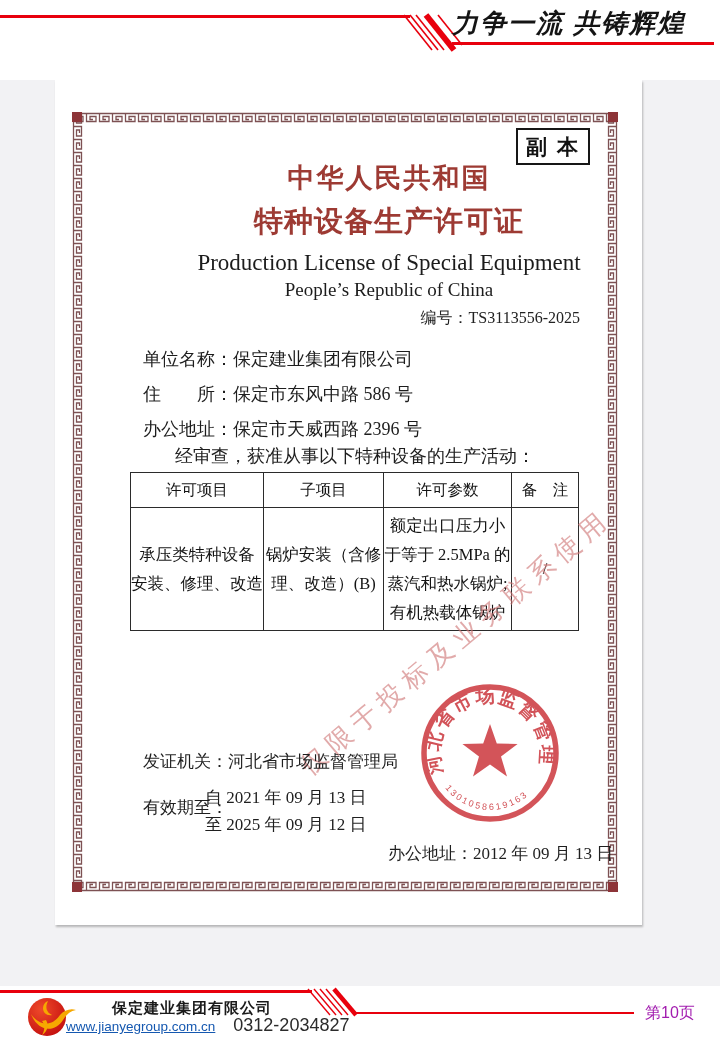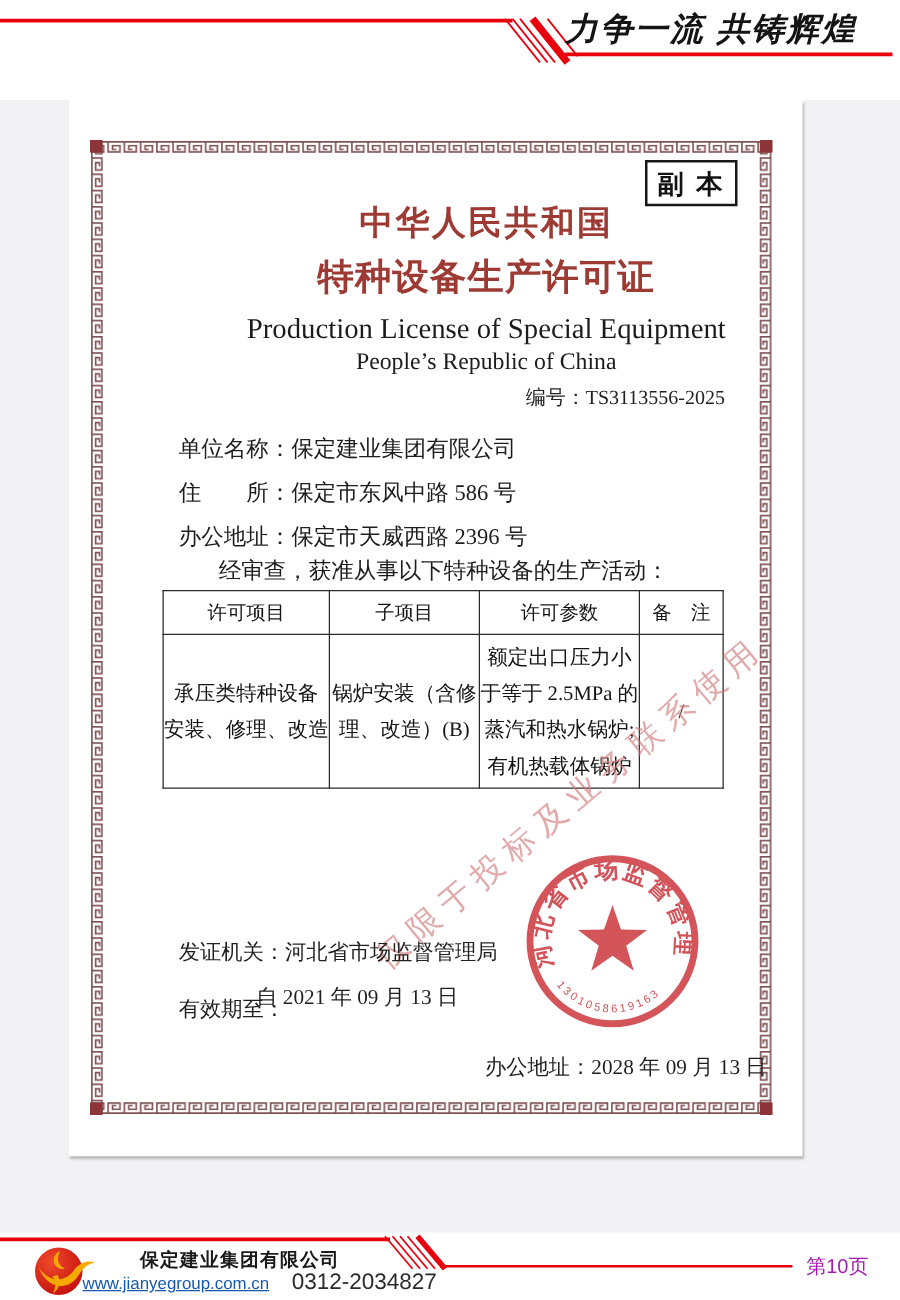--- a/index.html
+++ b/index.html
@@ -187,23 +187,24 @@
       </table>
 
     <div class="abs watermark">仅限于投标及业务联系使用</div>
 
     <div class="abs issuer-row">
       <span>发证机关：</span><span>河北省市场监督管理局</span>
     </div>
     <div class="abs validity-label">有效期至：</div>
     <div class="abs validity-dates">
       <div>自 2021 年 09 月 13 日</div>
+      <div>至 2025 年 09 月 12 日</div>
     </div>
     <div class="abs issue-date-row">
-      <span>办公地址：</span><span>2028 年 09 月 13 日</span>
+      <span>办公地址：</span><span>2012 年 09 月 13 日</span>
     </div>
 
     <svg class="abs seal" width="170" height="170" viewBox="0 0 170 170">
       <defs>
         <path id="arcTop" d="M38.8 106.6 A51 51 0 1 1 131.2 106.6" fill="none"></path>
         <path id="arcBot" d="M36.7 115.2 A57 57 0 0 0 133.3 115.2" fill="none"></path>
       </defs>
       <circle cx="85" cy="85" r="66" fill="none" stroke="#d0464c" stroke-width="5.5"></circle>
       <polygon fill="#d0464c" points="85,56 91.8,75.6 112.6,76 96,88.6 102,108.5 85,96.6 68,108.5 74,88.6 57.4,76 78.2,75.6"></polygon>
       <text font-size="19" font-weight="bold" fill="#cf454b" letter-spacing="2.5" font-family="Liberation Serif, serif">

